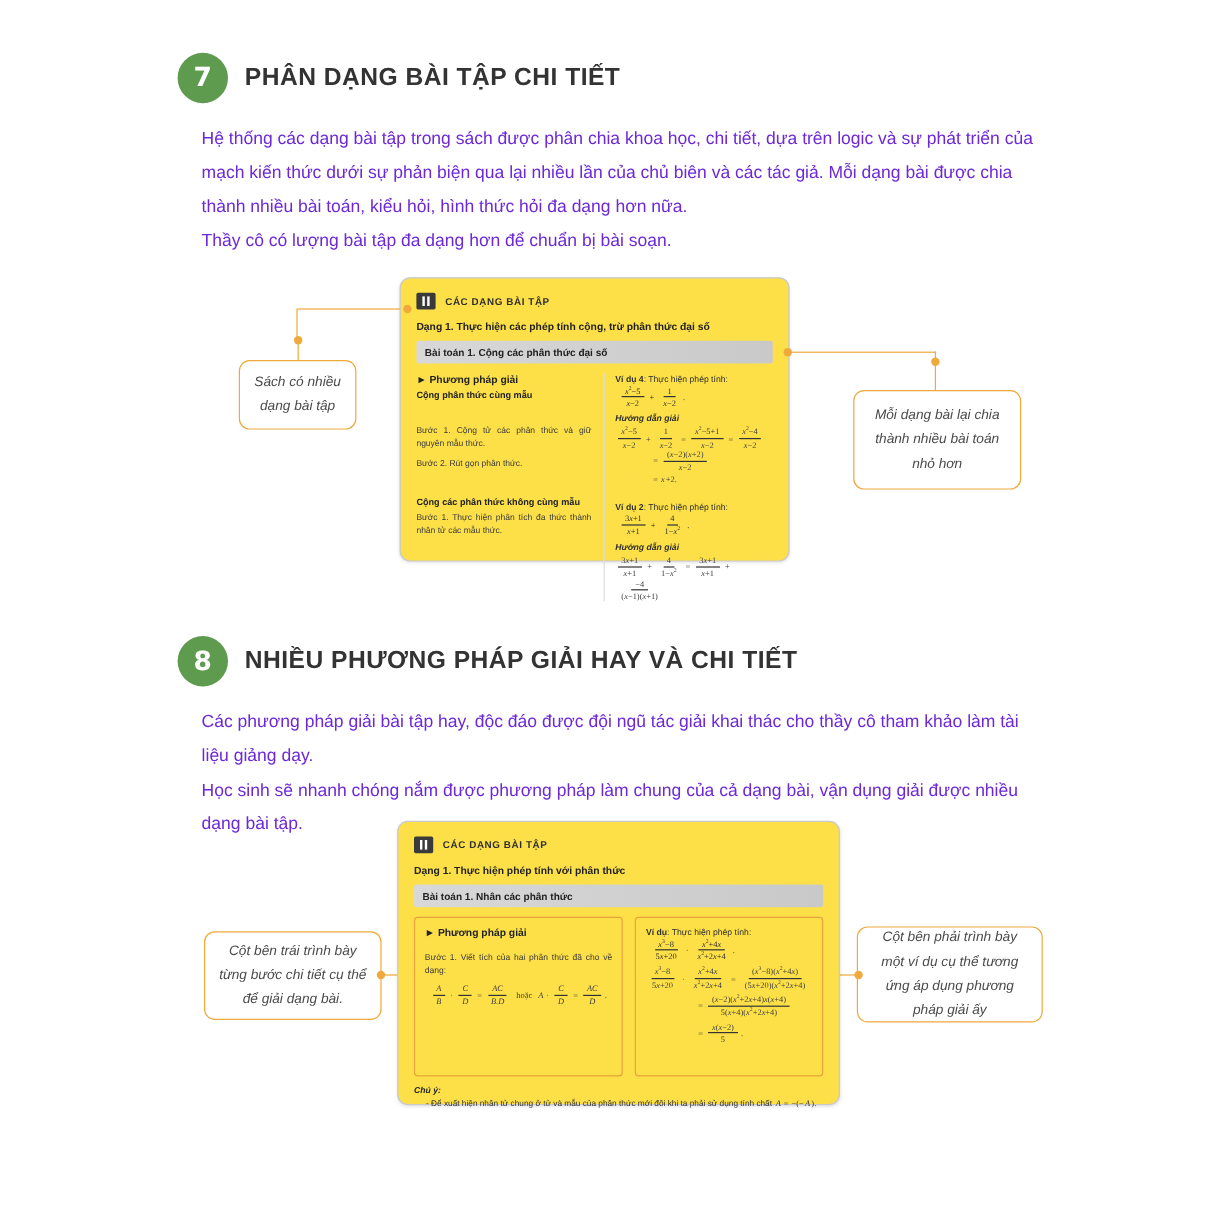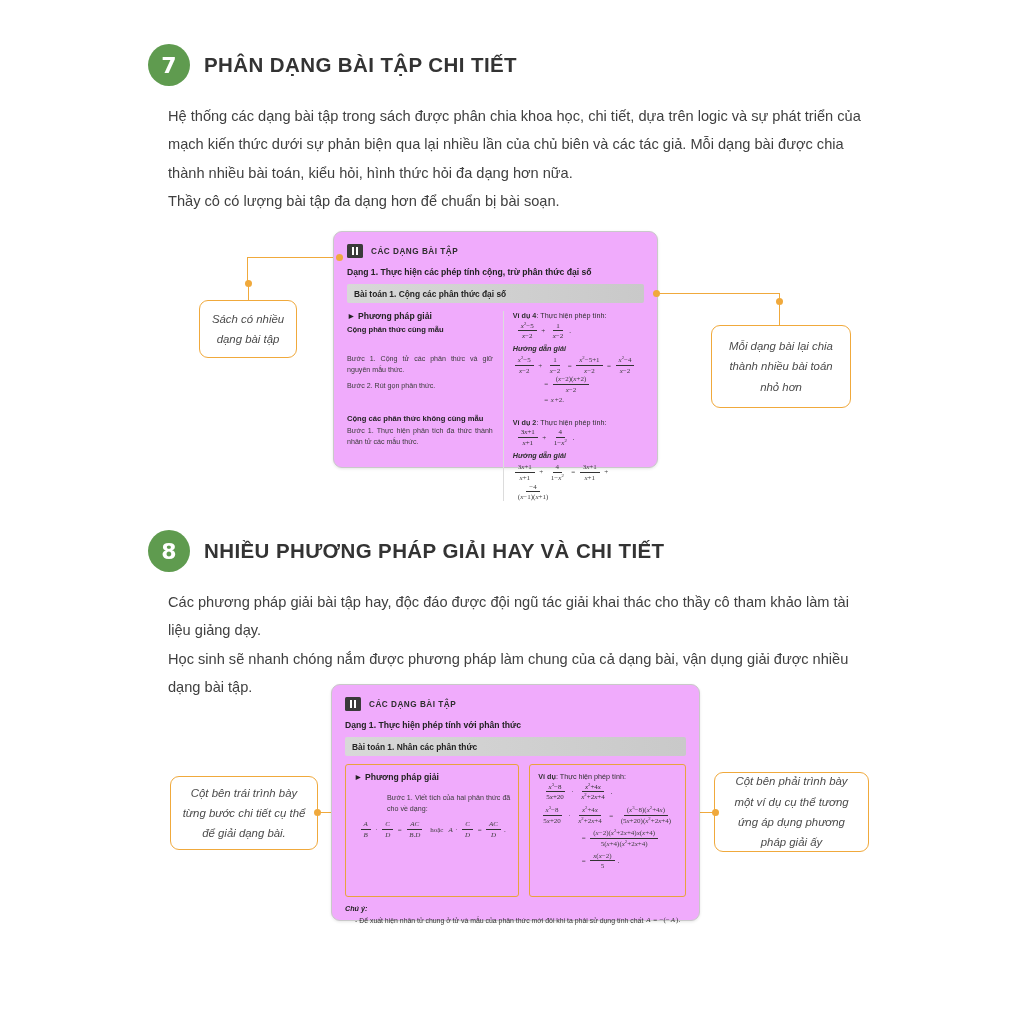--- a/index.html
+++ b/index.html
@@ -22,29 +22,29 @@
     font-size:22px; font-weight:bold;
     display:flex; align-items:center; justify-content:center;
     flex:0 0 auto;
     font-family:"DejaVu Sans", sans-serif;
   }
   .sec-title {
     font-size:20.5px; font-weight:bold; color:#333333;
     letter-spacing:0.4px; white-space:nowrap;
   }
   .sec-body {
-    font-size:14.6px; line-height:1.95; color:#404040;
+    font-size:14.6px; line-height:1.95; color:#6d28d9;
     width:700px;
   }
   .sec-body p { margin:0; }
 
   
   .mock {
     position:absolute;
-    background:#f0abfc;
+    background:#fde047;
     border:1px solid #c9c9c9;
     border-radius:9px;
     box-shadow:0 1px 3px rgba(0,0,0,.10);
     padding:12px 13px 10px 13px;
     z-index:3;
   }
   .mock-head { display:flex; align-items:center; gap:8px; margin-bottom:9px; }
   .mock-ico {
     width:16px; height:14px; background:#3a3a3a; border-radius:1.5px;
     position:relative; flex:0 0 auto;
@@ -278,21 +278,21 @@
   <div class="dang">Dạng 1. Thực hiện phép tính với phân thức</div>
   <div class="baitoan">Bài toán 1. Nhân các phân thức</div>
 
   <div class="cols">
 
     <div class="panel" style="width:178px; height:133px;">
       <div class="pp">
         <span>►</span>
         <span>Phương pháp giải</span>
       </div>
-      <div class="step" style="margin-top:11px;margin-left:33px;">Bước 1. Viết tích của hai phân thức đã cho về dạng:</div>
+      <div class="step" style="margin-top:11px;">Bước 1. Viết tích của hai phân thức đã cho về dạng:</div>
       <div class="mrow" style="justify-content:center; margin:5px 0;">
         <span class="frac">
             <span class="num"><i class="v">A</i></span>
             <span class="den"><i class="v">B</i></span>
           </span>
         <span class="op">·</span>
         <span class="frac">
             <span class="num"><i class="v">C</i></span>
             <span class="den"><i class="v">D</i></span>
           </span>

